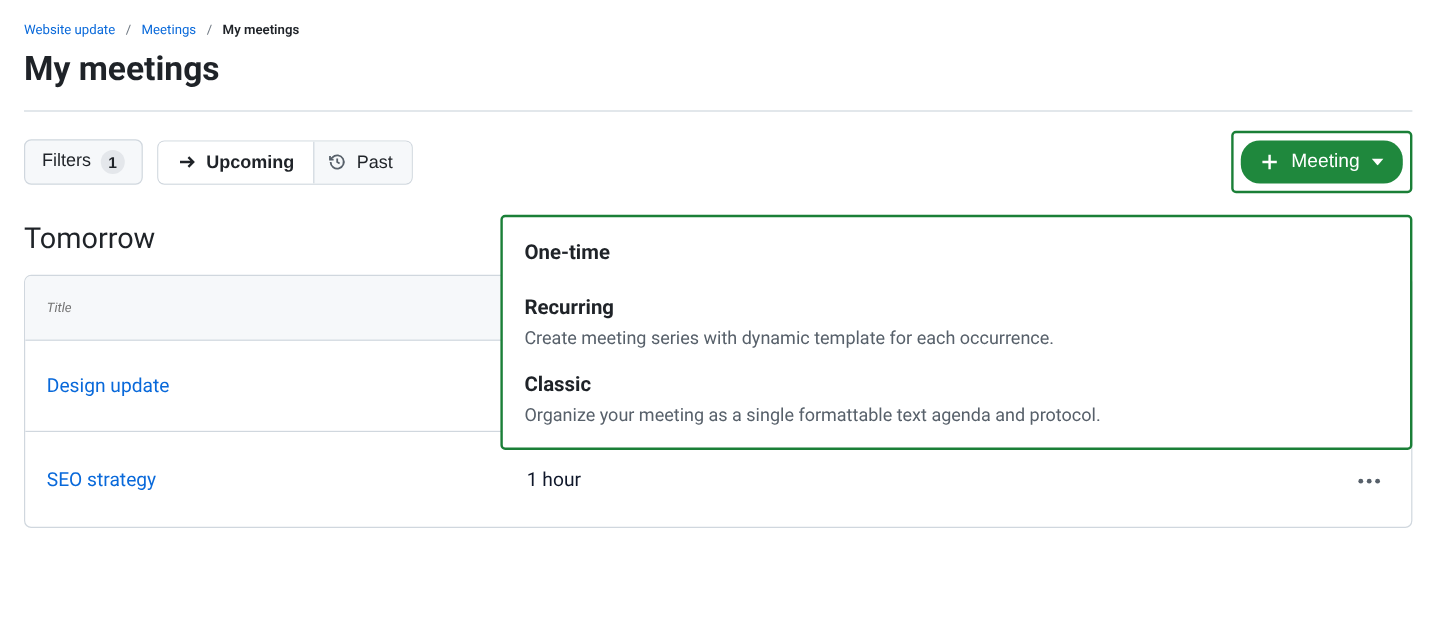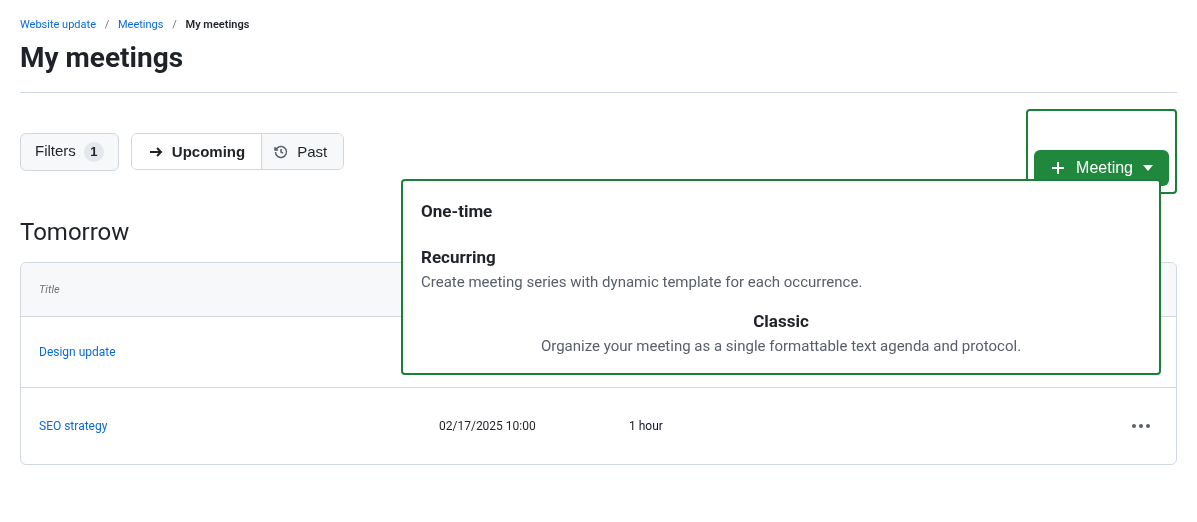--- a/index.html
+++ b/index.html
@@ -43,44 +43,44 @@
     }
     .seg button.active { background: #fff; font-weight: 700; }
     .seg button:not(:first-child) { border-left: 1px solid #d0d7de; padding-left: 11px; }
     .seg .ico { width: 16px; height: 16px; display:inline-flex; }
 
     .green-box { border: 2px solid #1a7f37; border-radius: 4px; }
 
     .meeting-btn-wrap { padding: 6px; display:inline-block; }
     .meeting-btn {
       display: inline-flex; align-items: center; gap: 10px;
-      background: #1f883d; color: #fff; border: none; border-radius: 6px;
-      padding: 9px 16px; font-size: 16px; font-weight: 500; cursor: pointer; margin-top: 33px;
+      background: #1f883d; color: #fff; border: none; border-radius: 16px;
+      padding: 9px 16px; font-size: 16px; font-weight: 500; cursor: pointer;
     }
     .meeting-btn .plus { width: 16px; height: 16px; }
     .meeting-btn .caret { width: 10px; height: 6px; }
 
     .dropdown {
-      position: absolute; right: 16px; top: 70px;
+      position: absolute; right: 0; top: 70px;
       width: 760px; background: #fff;
       padding: 14px 18px;
     }
     .dropdown-item { padding: 6px 0 14px 0; cursor: pointer; }
-    .dropdown-item:last-child { padding-bottom: 4px; text-align: center; }
+    .dropdown-item:last-child { padding-bottom: 4px; }
     .dropdown-item .dd-title { font-weight: 700; font-size: 17px; margin-bottom: 6px; }
     .dropdown-item .dd-desc { color: #57606a; font-size: 15px; }
 
     .section-heading { font-size: 24px; font-weight: 400; margin-bottom: 16px; }
 
     .meeting-table { border: 1px solid #d0d7de; border-radius: 6px; overflow: hidden; }
     .mt-header { display: flex; background: #f6f8fa; border-bottom: 1px solid #d0d7de; }
     .mt-header .cell { padding: 20px 18px; font-size: 11px; color: #737373; font-style: italic; }
     .mt-row { display: flex; align-items: center; border-bottom: 1px solid #d0d7de; }
     .mt-row:last-child { border-bottom: none; }
-    .mt-row .cell { padding: 28px 18px; font-size: 12px; }
+    .mt-row .cell { padding: 28px 18px; font-size: 16px; }
     .col-title { flex: 0 0 400px; }
     .col-date { flex: 0 0 190px; color:#1f2328; }
     .col-dur { flex: 1; color:#0f172a; }
     .col-act { flex: 0 0 60px; text-align: right; padding-right: 22px; }
     .mt-row .col-title a { color: #0969da; }
     .dots { display:inline-flex; gap:3px; cursor:pointer; padding:8px; border-radius:6px; }
     .dots span { width:4px; height:4px; background:#57606a; border-radius:50%; }
 
     svg { display:block; }
   </style>
@@ -168,21 +168,20 @@
     </div>
     <div class="cell col-date"></div>
     <div class="cell col-dur"></div>
     <div class="cell col-act"></div>
   </div>
 
   <div class="mt-row">
     <div class="cell col-title">
       <a href="#">SEO strategy</a>
     </div>
-    <div class="cell col-date">02/17/2025 10:00</div>
     <div class="cell col-dur">1 hour</div>
     <div class="cell col-act">
       <span class="dots">
         <span></span>
         <span></span>
         <span></span>
       </span>
     </div>
   </div>
 </div>

